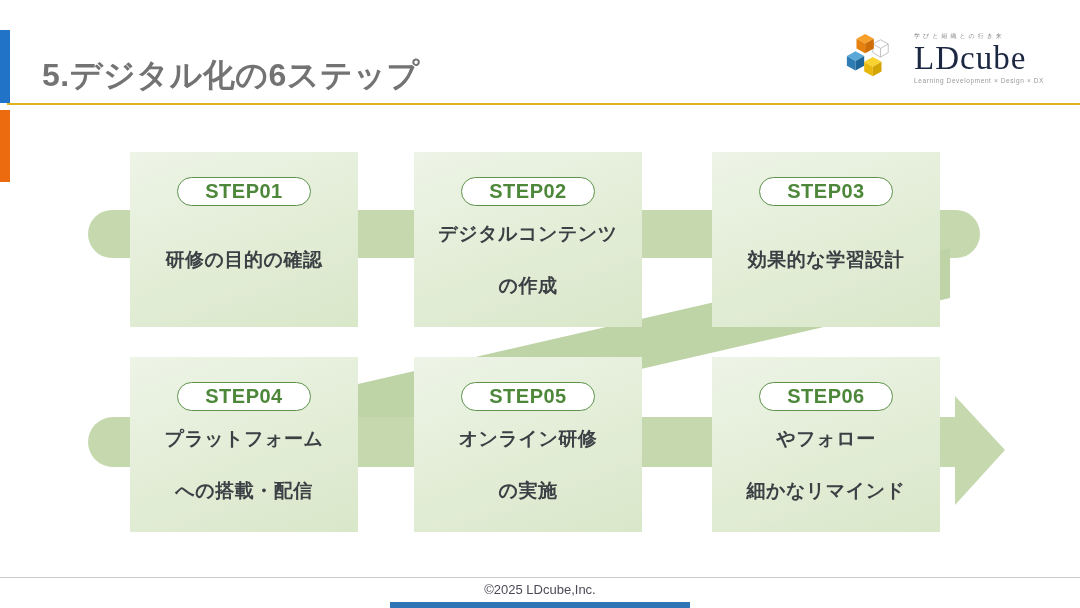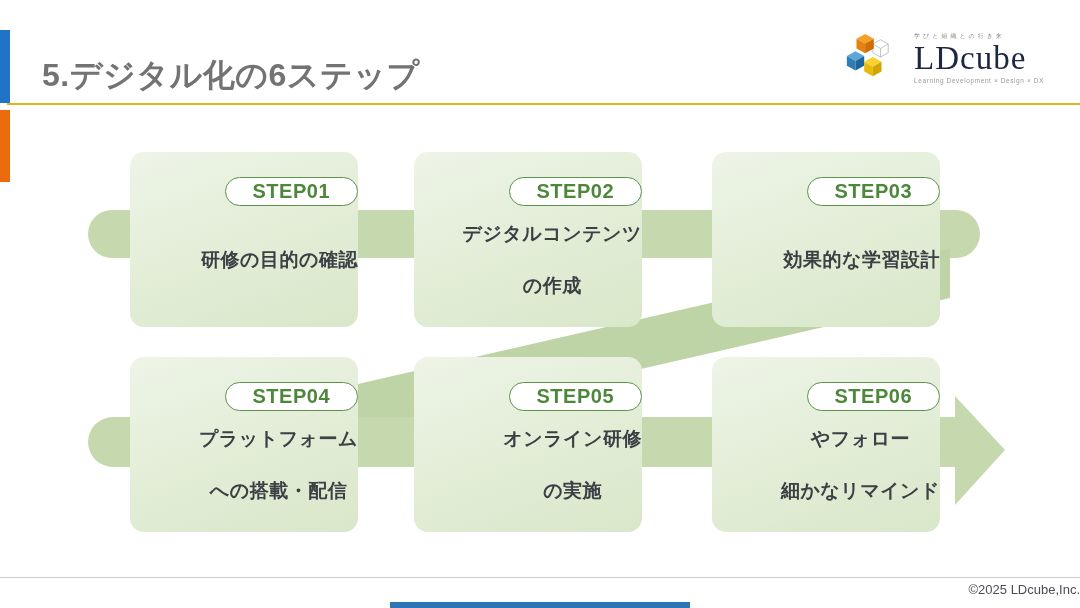--- a/index.html
+++ b/index.html
@@ -23,38 +23,38 @@
   .logo-text { display:flex; flex-direction:column; align-items:flex-start; }
   .logo-tagline-top { font-size:6px; letter-spacing:3px; color:#888; margin-bottom:1px; white-space:nowrap; }
   .logo-name { font-family:"Liberation Serif", serif; font-size:33px; line-height:33px; color:#1c2742; letter-spacing:1px; }
   .logo-tagline-bottom { font-size:6.5px; letter-spacing:0.6px; color:#999; margin-top:2px; white-space:nowrap; }
   
   .bands { position:absolute; left:0; top:0; z-index:0; }
   
   .card {
     position:absolute; width:228px; height:175px; z-index:1;
     background:linear-gradient(160deg, #eef4e7 0%, #e4eed9 45%, #d9e7c9 100%);
-    display:flex; flex-direction:column; align-items:flex-end;border-radius:14px;
+    display:flex; flex-direction:column; align-items:center;
   }
   .r1 { top:152px; } .r2 { top:357px; }
   .c1 { left:130px; } .c2 { left:414px; } .c3 { left:697px;margin-left:15px; }
   .badge {
     margin-top:25px; background:#ffffff; border:1.5px solid #5d924a;
     border-radius:17px; padding:2px 27px; font-size:20px; font-weight:700;
     color:#4d873a; letter-spacing:0.5px;
   }
   .card-body {
     flex:1; display:flex; flex-direction:column; justify-content:center;
     align-items:center; gap:16px; padding-bottom:14px;
   }
   .line { font-size:19px; font-weight:700; color:#3b4045; line-height:36px; letter-spacing:0.5px; }
   .line:empty { display:none; }
   
   .footer-line { position:absolute; left:0; right:0; top:577px; height:1px; background:#c9c9ce; }
-  .footer-text { position:absolute; left:0; right:0; top:582px; text-align:right; font-size:13px; color:#4b4b57; }
+  .footer-text { position:absolute; left:0; right:0; top:582px; text-align:center; font-size:13px; color:#4b4b57; }
   .footer-bar  { position:absolute; left:390px; top:602px; width:300px; height:6px; background:#2e75b6; }
 </style>
 </head>
 <body>
 
 <div id="slide">
 
   <svg class="bands" width="1080" height="608" viewBox="0 0 1080 608">
 
     <rect x="88" y="210" width="892" height="48" rx="24" fill="#c6d9ae"></rect>

